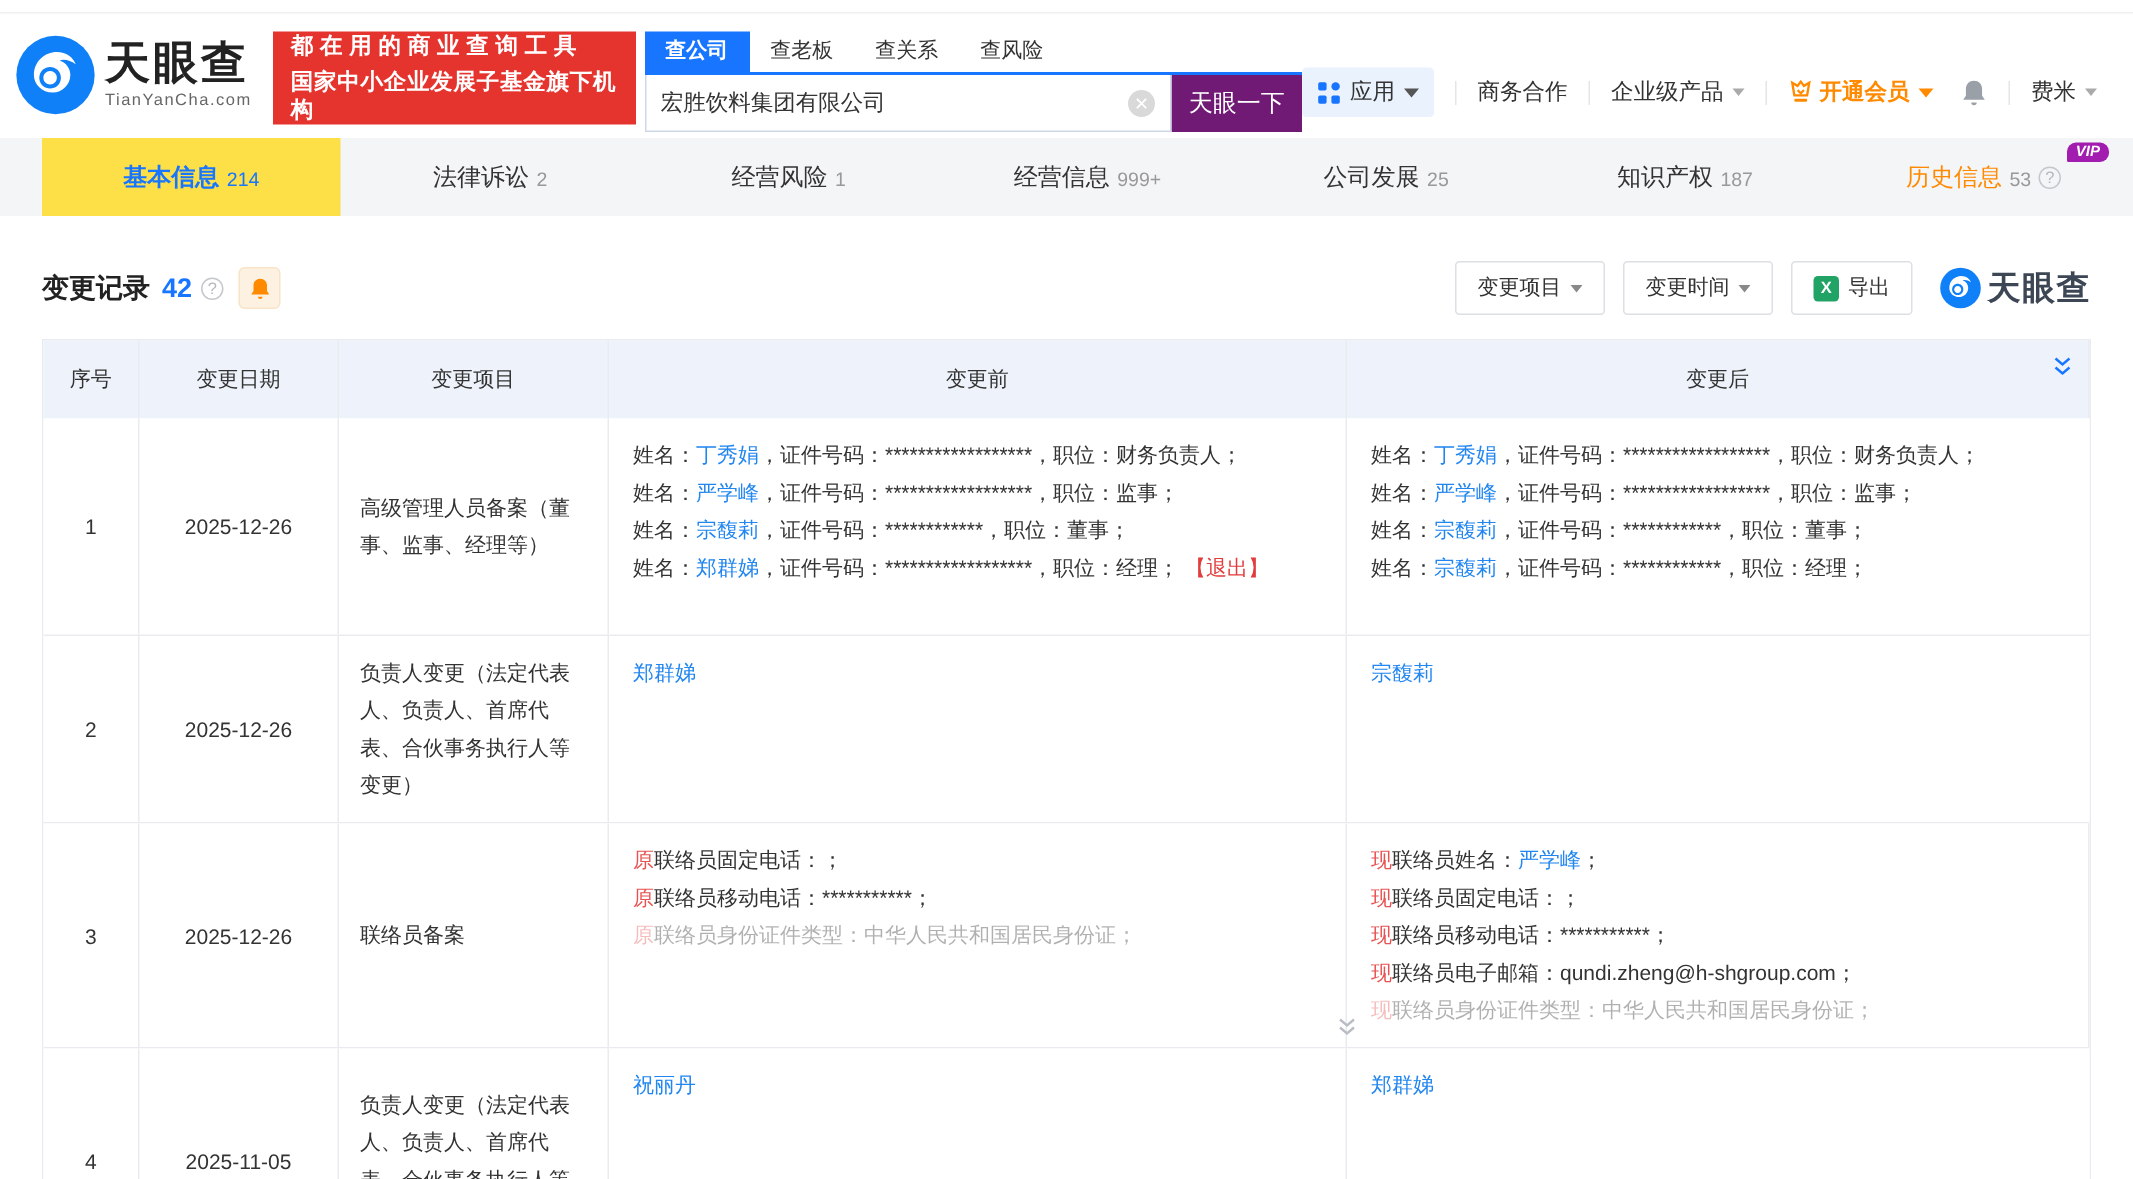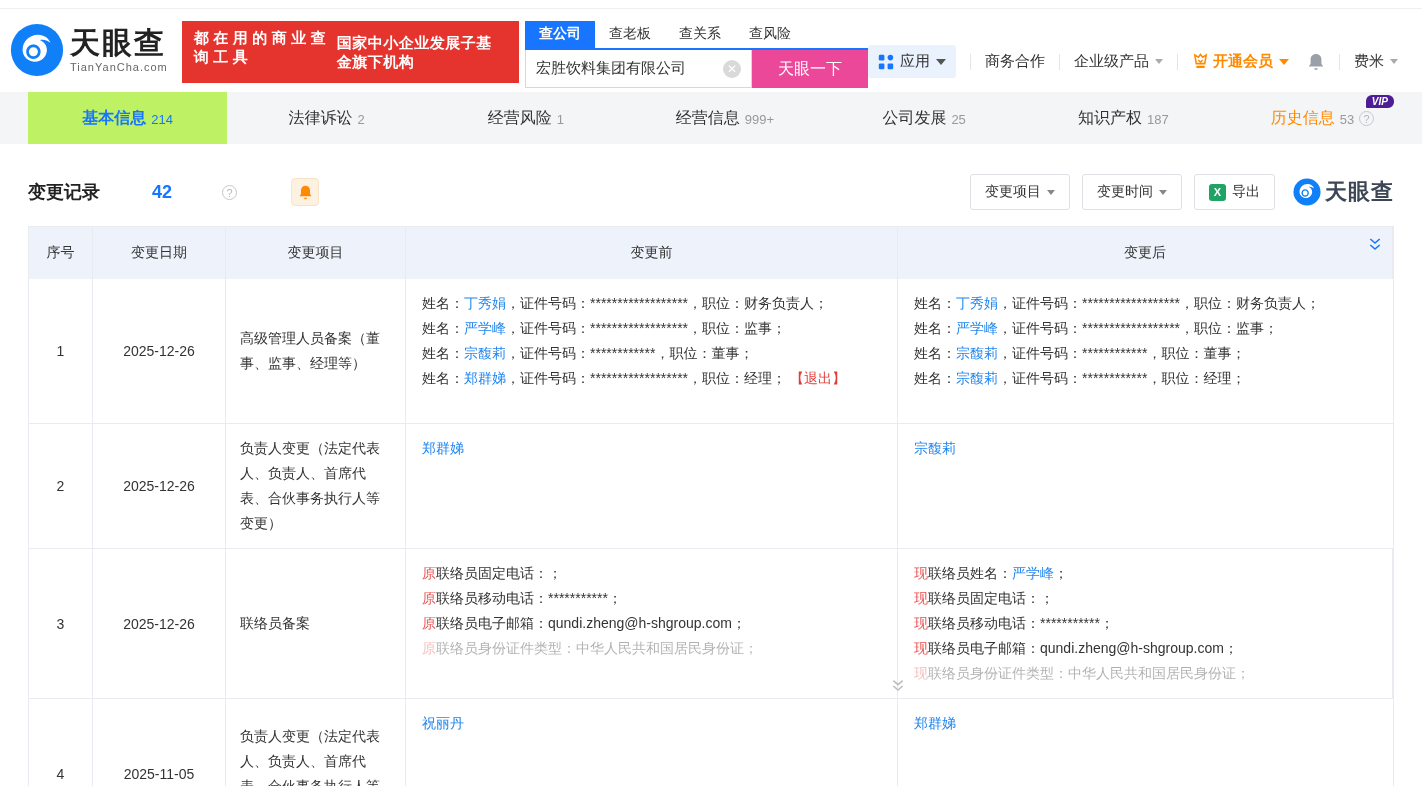--- a/index.html
+++ b/index.html
@@ -8,63 +8,63 @@
   .topline { height:9px; border-bottom:1px solid #f0f0f0; }
 
   
   .hdr { height:83px; display:flex; align-items:flex-start; padding:12px 24px 0 10px; }
   .logo { display:flex; align-items:center; margin-top:2px; }
   .logo svg { width:54px; height:54px; }
   .brandcol { margin-left:6px; }
   .brand { font-size:30px; font-weight:bold; color:#222; line-height:32px; letter-spacing:2px;}
   .domain { font-size:11px; color:#666; letter-spacing:1px; margin-top:2px; }
   .promo { background:#e5332e; color:#fff; margin-left:14px; padding:8px 12px; height:62px;
-           display:flex; flex-direction:row; justify-content:center; }
+           display:flex; flex-direction:column; justify-content:center; }
   .promo .l1 { font-size:15px; font-weight:bold; letter-spacing:4.5px; }
   .promo .l2 { font-size:15px; font-weight:bold; margin-top:5px; letter-spacing:0.5px; }
   .searchblock { margin-left:6px; width:468px; }
   .stabs { display:flex; border-bottom:2px solid #1775ff; }
   .stab { font-size:14px; padding:4px 14px 5px; cursor:pointer; color:#333; }
   .stab.active { background:#1775ff; color:#fff; font-weight:bold; }
   .srow { display:flex; }
   .sinput { flex:1; height:38px; border:1px solid #cfd8e6; border-top:none; display:flex;
             align-items:center; padding:0 10px; font-size:15px; color:#333; position:relative; }
   .clearx { position:absolute; right:10px; width:18px; height:18px; border-radius:50%;
             background:#d9d9d9; color:#fff; font-size:12px; line-height:18px; text-align:center; cursor:pointer;}
-  .go-btn { width:116px; height:38px; background:#ec4899; color:#fff; border:none; font-size:16px; cursor:pointer; }
+  .go-btn { width:87px; height:38px; background:#701a75; color:#fff; border:none; font-size:16px; cursor:pointer; }
   .hnav { margin-left:auto; display:flex; align-items:center; margin-top:24px; font-size:15px; white-space:nowrap;}
   .apps { background:#eaf2fe; border-radius:3px; padding:7px 10px; display:flex; align-items:center; cursor:pointer;}
   .apps svg { width:16px; height:16px; margin-right:6px;}
   .caret { width:0;height:0;border-left:5px solid transparent;border-right:5px solid transparent;
            border-top:6px solid #555; margin-left:6px; display:inline-block;}
   .caret.sm { border-top-color:#aaa; border-left-width:4px;border-right-width:4px;border-top-width:5px;}
   .caret.or { border-top-color:#ff8a00;}
   .hsep { width:1px; height:16px; background:#e3e5e8; margin:0 14px; }
   .hitem { display:flex; align-items:center; cursor:pointer;}
   .vip-link { color:#ff8a00; font-weight:bold; display:flex; align-items:center;}
   .vip-link svg { width:17px;height:17px;margin-right:4px;}
   .bell-h svg{ width:18px;height:20px; }
 
   
   .maintabs { height:52px; background:#f4f5f7; display:flex; padding-left:28px; }
   .mtab { width:200px; display:flex; align-items:center; justify-content:center; font-size:16px;
           color:#333; cursor:pointer; position:relative; }
   .mtab .cnt { font-size:13px; color:#999; margin-left:5px; margin-top:2px;}
-  .mtab.active { background:#bef264; }
+  .mtab.active { background:#fde047; }
   .mtab.active .lbl { color:#1775ff; font-weight:bold; }
   .mtab.active .cnt { color:#1775ff; }
   .mtab.vip .lbl { color:#ff8a00; }
-  .vipbadge { position:absolute; top:3px; right:28px; background:#4c1d95; color:#fff; font-size:10px;
+  .vipbadge { position:absolute; top:3px; right:16px; background:#a21caf; color:#fff; font-size:10px;
               font-weight:bold; font-style:italic; padding:1px 6px; border-radius:6px 6px 6px 1px;}
   .qicon { width:15px; height:15px; border:1px solid #c4c8ce; border-radius:50%; color:#b3b8bf;
            font-size:11px; line-height:14px; text-align:center; margin-left:5px; display:inline-block;}
 
   
   main { padding:0 28px; }
-  .sechead { margin-top:30px; display:flex; align-items:center;gap:44px; }
+  .sechead { margin-top:30px; display:flex; align-items:center; }
   .sec-title { font-size:18px; font-weight:bold; color:#222; }
   .sec-count { font-size:18px; font-weight:bold; color:#1775ff; margin-left:8px;}
   .sec-q { margin-left:6px;}
   .bellbtn { margin-left:10px; width:28px; height:28px; background:#fdf1e1; border:1px solid #f8e3c8;
              border-radius:4px; display:flex;align-items:center;justify-content:center; cursor:pointer;}
   .bellbtn svg { width:15px;height:17px;}
   .secright { margin-left:auto; display:flex; align-items:center;}
   .fbtn { height:36px; border:1px solid #dcdfe3; background:#fff; border-radius:3px; font-size:14px;
           color:#333; padding:0 14px; display:flex; align-items:center; cursor:pointer; margin-left:12px;}
   .xlsicon { width:17px;height:17px;background:#21a366;border-radius:3px;color:#fff;font-size:11px;
@@ -292,21 +292,20 @@
             <div class="line"><span class="seg-a">宗馥莉</span></div>
           </div>
         </div>
         <div class="tr" style="min-height: 140px;">
           <div class="td c-no">3</div>
           <div class="td c-date">2025-12-26</div>
           <div class="td c-item">联络员备案</div>
           <div class="td c-before">
             <div class="line"><span class="seg-p">原</span><span class="seg-t">联络员固定电话：；</span></div>
             <div class="line"><span class="seg-p">原</span><span class="seg-t">联络员移动电话：***********；</span></div>
-            <div class="line"><span class="seg-p">原</span><span class="seg-t">联络员电子邮箱：qundi.zheng@h-shgroup.com；</span></div>
             <div class="line faded"><span class="seg-p">原</span><span class="seg-t">联络员身份证件类型：中华人民共和国居民身份证；</span></div>
           </div>
           <div class="td c-after">
             <div class="line"><span class="seg-p">现</span><span class="seg-t">联络员姓名：</span><span class="seg-a">严学峰</span><span class="seg-t">；</span></div>
             <div class="line"><span class="seg-p">现</span><span class="seg-t">联络员固定电话：；</span></div>
             <div class="line"><span class="seg-p">现</span><span class="seg-t">联络员移动电话：***********；</span></div>
             <div class="line"><span class="seg-p">现</span><span class="seg-t">联络员电子邮箱：qundi.zheng@h-shgroup.com；</span></div>
             <div class="line faded"><span class="seg-p">现</span><span class="seg-t">联络员身份证件类型：中华人民共和国居民身份证；</span></div>
           </div>
           <span class="row-expand"><svg width="16" height="14" viewBox="0 0 24 20">

